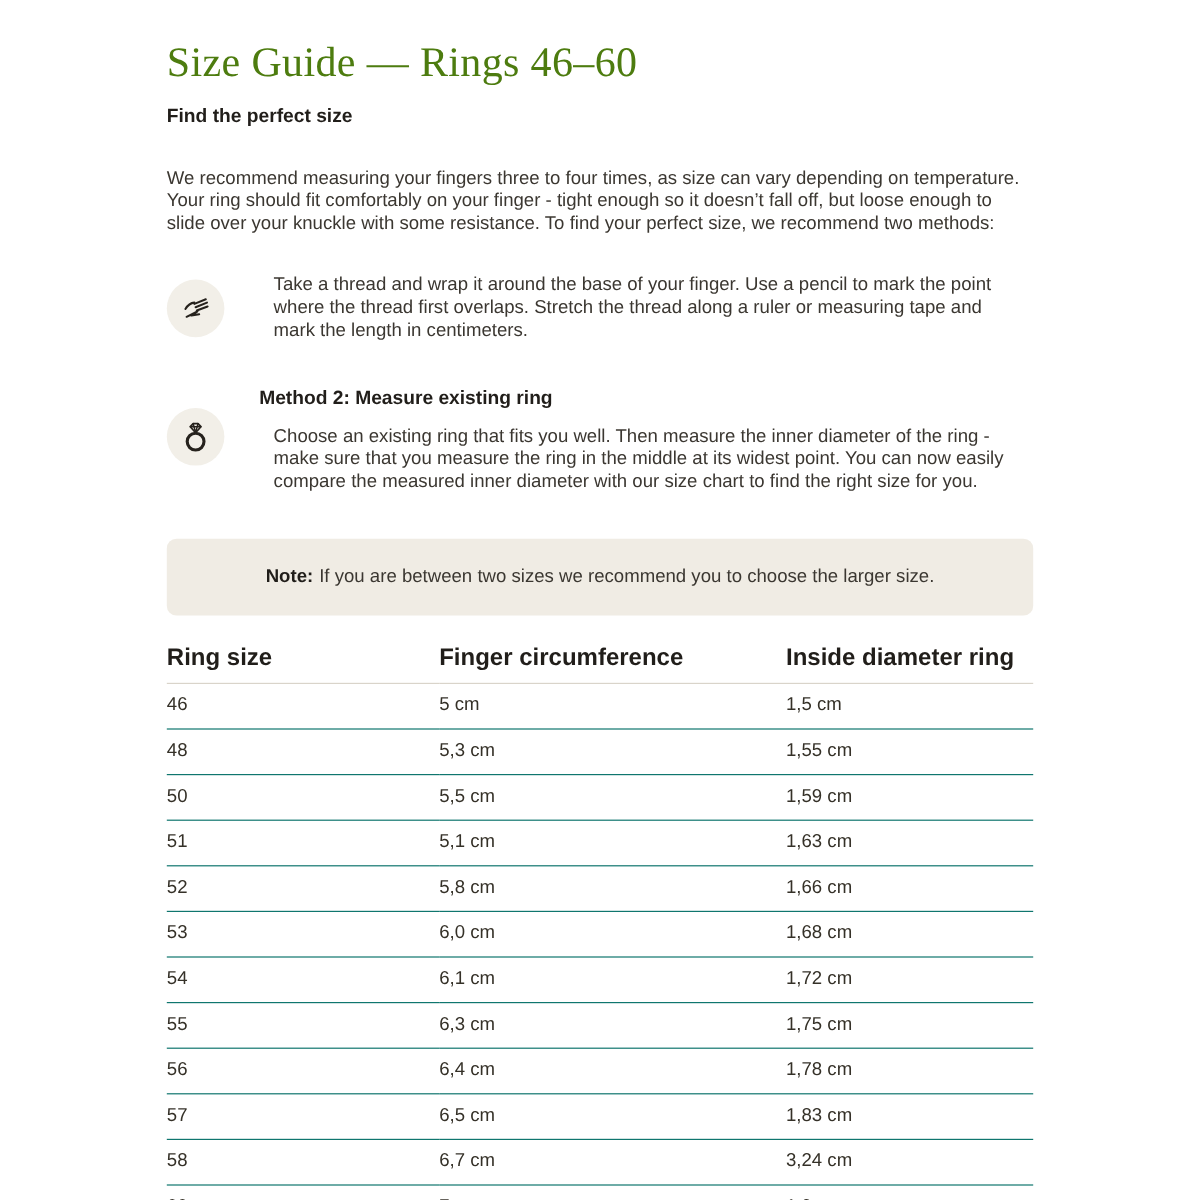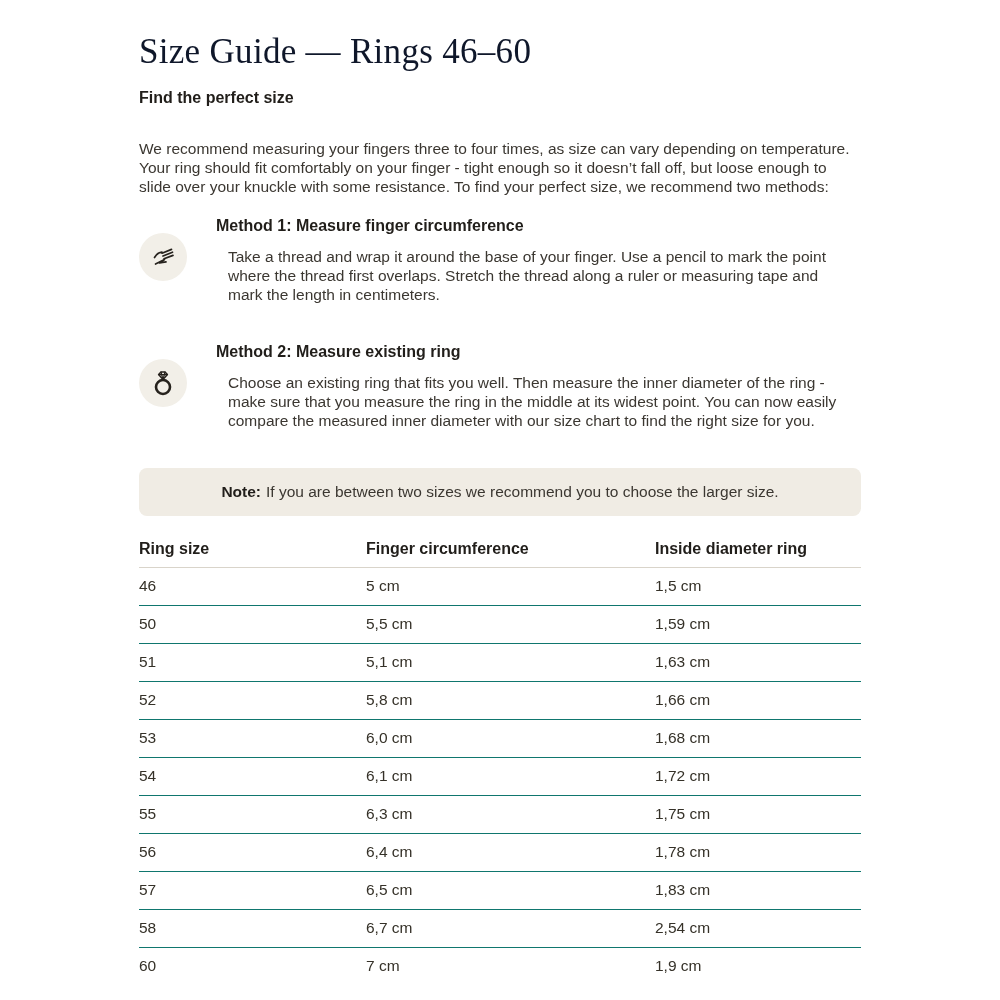--- a/index.html
+++ b/index.html
@@ -16,21 +16,21 @@
     margin: 0;
     padding: 32px 139px 0 139px;
     width: 1000px;
   }
   .page-title {
     font-family: "Liberation Serif", "DejaVu Serif", serif;
     font-weight: 400;
     font-size: 35px;
     line-height: 40px;
     letter-spacing: 0.3px;
-    color: #0f172a;
+    color: #4d7c0f;
     margin: 0 0 16px 0;
   }
   .subtitle {
     font-size: 16px;
     line-height: 20px;
     font-weight: 700;
     color: #211e1a;
     margin: 0 0 31px 0;
   }
   .intro {
@@ -64,40 +64,40 @@
     margin: 0 0 10px 0;
   }
   .method-text {
     font-size: 15.5px;
     line-height: 19px;
     margin: 12px;
     color: #3b3731;
   }
   .note-box {
     margin-top: 18px;
-    height: 48px;
+    height: 64px;
     border-radius: 8px;
     background: #f0ece4;
     display: flex;
     align-items: center;
     justify-content: center;
     gap: 5px;
     font-size: 15.5px;
     color: #3b3731;
   }
   .note-label { font-weight: 700; color: #211e1a; }
   .size-table {
     margin-top: 24px;
     width: 722px;
     border-collapse: collapse;
     table-layout: fixed;
   }
   .size-table th {
     text-align: left;
-    font-size: 16px;
+    font-size: 20px;
     font-weight: 700;
     color: #211e1a;
     padding: 0 0 9px 0;
     border-bottom: 1px solid #d9d4ca;
   }
   .size-table col.c1 { width: 227px; }
   .size-table col.c2 { width: 289px; }
   .size-table col.c3 { width: 206px; }
   .size-table td {
     font-size: 15.5px;
@@ -123,21 +123,20 @@
     <div class="method-icon">
       <svg class="icon-svg" width="26" height="26" viewBox="0 0 26 26" fill="none" stroke="#26221d" stroke-width="1.7" stroke-linecap="round" stroke-linejoin="round">
         <path d="M12 9.2 L21.5 5.4"></path>
         <path d="M13 12 L22.5 8.2"></path>
         <path d="M14 14.8 L23 11.4"></path>
         <path d="M4.5 13.5 C6.5 10.2 9.5 8.4 12 8.2"></path>
         <path d="M5.5 20 L14.5 15.6 L9.5 19 L16 17.8"></path>
       </svg>
     </div>
     <div class="method-body">
-      <h3 class="method-title">Method 1: Measure finger circumference</h3>
       <p class="method-text">Take a thread and wrap it around the base of your finger. Use a pencil to mark the point where the thread first overlaps. Stretch the thread along a ruler or measuring tape and mark the length in centimeters.</p>
     </div>
   </div>
 
   <div class="method">
     <div class="method-icon">
       <svg class="icon-svg" width="28" height="30" viewBox="0 0 28 30" fill="none" stroke="#26221d" stroke-linecap="round" stroke-linejoin="round">
         <circle cx="14" cy="19" r="7" stroke-width="2.6"></circle>
         <path d="M9.6 6.6 L12 4 H16 L18.4 6.6 L14 11.6 Z" stroke-width="1.5"></path>
         <path d="M9.6 6.6 H18.4" stroke-width="1.2"></path>
@@ -168,20 +167,25 @@
         <th>Inside diameter ring</th>
       </tr>
     </thead>
     <tbody>
         <tr>
           <td>46</td>
           <td>5 cm</td>
           <td>1,5 cm</td>
         </tr>
         <tr>
+          <td>48</td>
+          <td>5,3 cm</td>
+          <td>1,55 cm</td>
+        </tr>
+        <tr>
           <td>50</td>
           <td>5,5 cm</td>
           <td>1,59 cm</td>
         </tr>
         <tr>
           <td>51</td>
           <td>5,1 cm</td>
           <td>1,63 cm</td>
         </tr>
         <tr>
@@ -210,21 +214,21 @@
           <td>1,78 cm</td>
         </tr>
         <tr>
           <td>57</td>
           <td>6,5 cm</td>
           <td>1,83 cm</td>
         </tr>
         <tr>
           <td>58</td>
           <td>6,7 cm</td>
-          <td>2,54 cm</td>
+          <td>3,24 cm</td>
         </tr>
         <tr>
           <td>60</td>
           <td>7 cm</td>
           <td>1,9 cm</td>
         </tr>
       </tbody>
   </table>
 
 </div>

